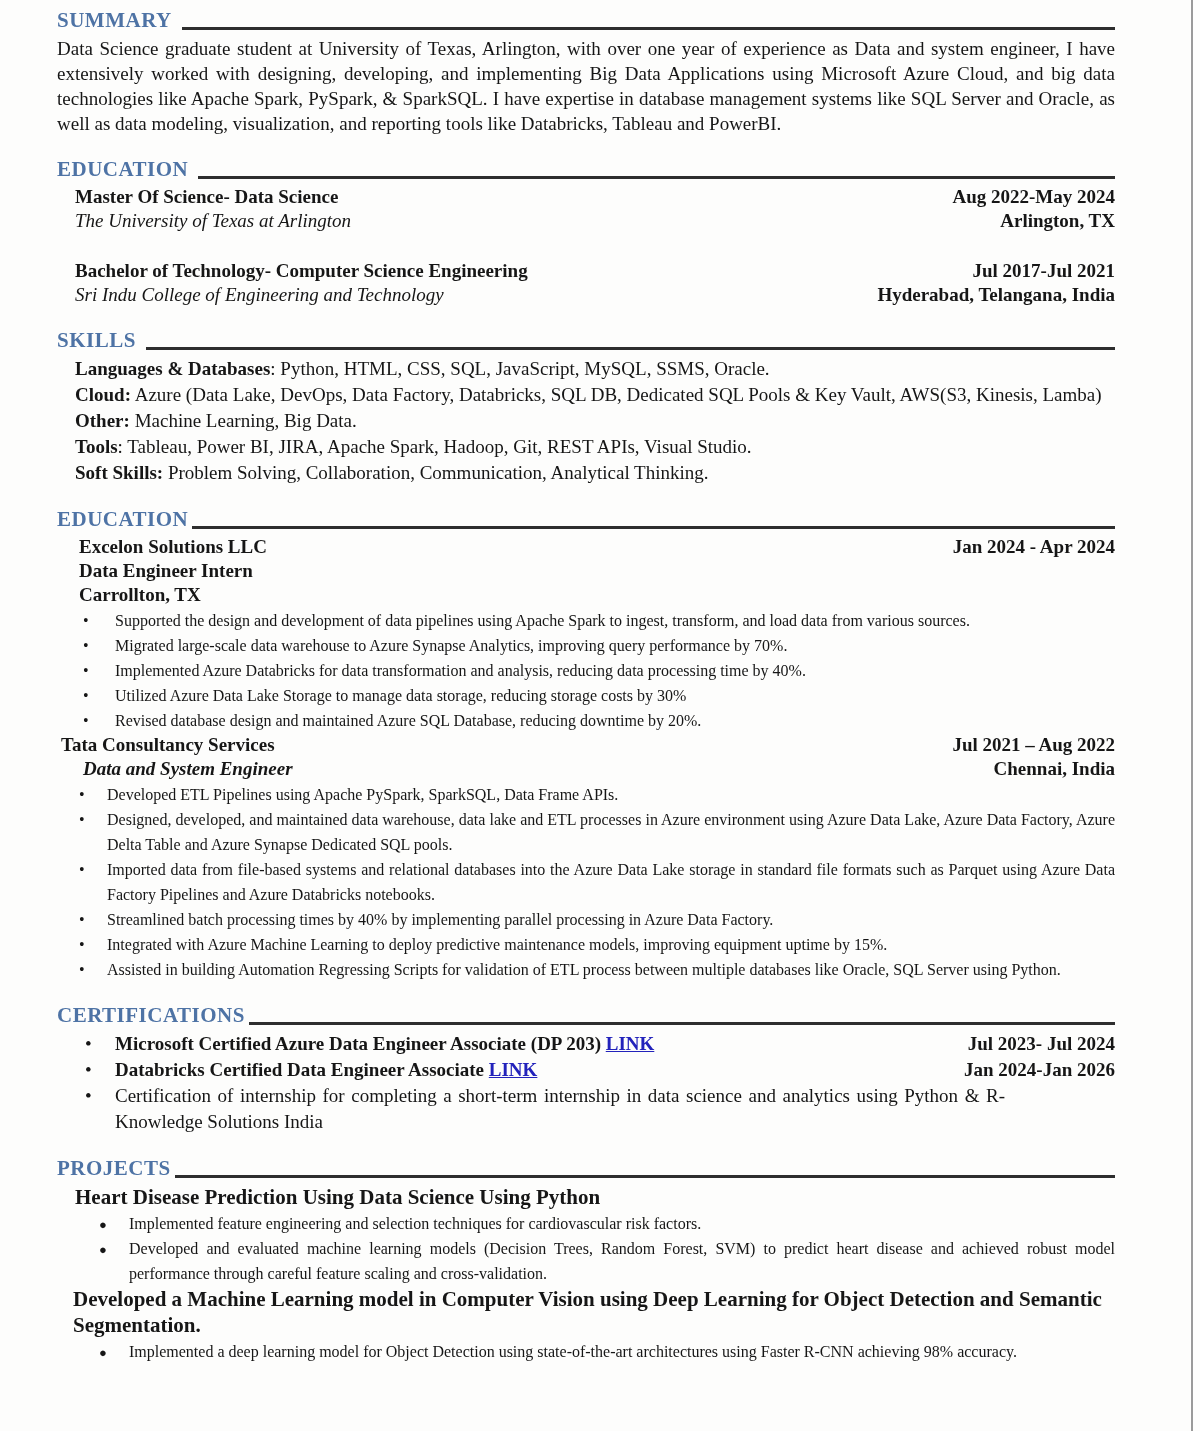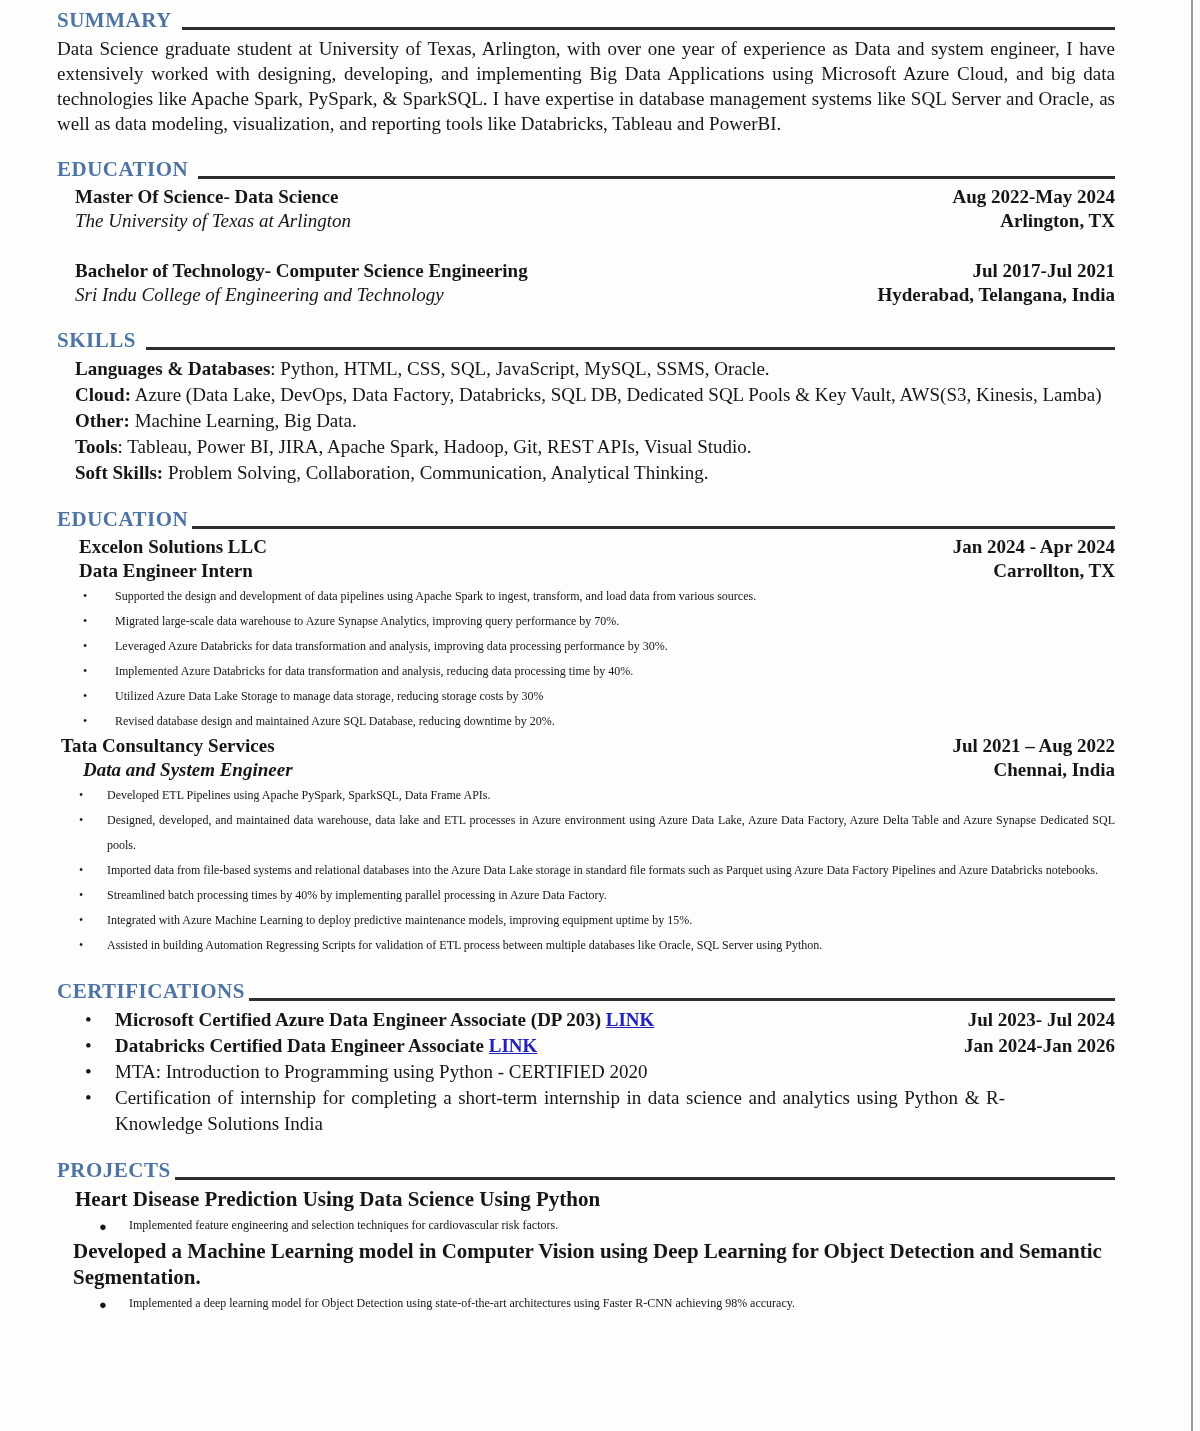--- a/index.html
+++ b/index.html
@@ -71,21 +71,21 @@
     justify-content: space-between;
     align-items: baseline;
     font-size: 19px;
     line-height: 24px;
     margin-left: 22px;
   }
   .bullets { margin: 1px 0 0 0; }
   .bullet {
     position: relative;
     padding-left: 58px;
-    font-size: 12px;
+    font-size: 16px;
     line-height: 25px;
     text-align: justify;
   }
   .bullet::before {
     content: "\2022";
     position: absolute;
     left: 26px;
     top: 0;
   }
   
@@ -191,28 +191,27 @@
     <div class="sec-head">
       <span class="sec-title">EDUCATION</span>
       <span class="sec-rule" style="margin-left:4px;"></span>
     </div>
 
     <div>
       <div class="job-row">
         <span class="bold">Excelon Solutions LLC</span>
         <span class="bold">Jan 2024 - Apr 2024</span>
       </div>
-      <div class="job-row" style="">
+      <div class="job-row" style="flex-direction:column;">
         <span class="bold">Data Engineer Intern</span>
         <span class="bold">Carrollton, TX</span>
       </div>
       <div class="bullets">
         <div class="bullet">Supported the design and development of data pipelines using Apache Spark to ingest, transform, and load data from various sources.</div>
         <div class="bullet">Migrated large-scale data warehouse to Azure Synapse Analytics, improving query performance by 70%.</div>
-        <div class="bullet">Leveraged Azure Databricks for data transformation and analysis, improving data processing performance by 30%.</div>
         <div class="bullet">Implemented Azure Databricks for data transformation and analysis, reducing data processing time by 40%.</div>
         <div class="bullet">Utilized Azure Data Lake Storage to manage data storage, reducing storage costs by 30%</div>
         <div class="bullet">Revised database design and maintained Azure SQL Database, reducing downtime by 20%.</div>
       </div>
     </div>
 
     <div>
       <div class="job-row" style="margin-left:4px;gap:48px;">
         <span class="bold">Tata Consultancy Services</span>
         <span class="bold">Jul 2021 – Aug 2022</span>
@@ -251,39 +250,37 @@
     <div class="cert-item">
       <div class="cert-split">
         <span>
           <span class="bold">Databricks Certified Data Engineer Associate</span>
           <a class="cert-link">LINK</a>
         </span>
         <span class="cert-dates">Jan 2024-Jan 2026</span>
       </div>
     </div>
 
-    <div class="cert-item">
-      <span>MTA: Introduction to Programming using Python - CERTIFIED 2020</span>
-    </div>
 
     <div class="cert-item" style="padding-right:110px;">
       <span>Certification of internship for completing a short-term internship in data science and analytics using Python &amp; R- Knowledge Solutions India</span>
     </div>
   </section>
 
   <section class="sec">
     <div class="sec-head">
       <span class="sec-title">PROJECTS</span>
       <span class="sec-rule" style="margin-left:4px;"></span>
     </div>
 
     <div>
       <div class="proj-title">Heart Disease Prediction Using Data Science Using Python</div>
       <div class="bullets proj-bullets">
         <div class="bullet">Implemented feature engineering and selection techniques for cardiovascular risk factors.</div>
+        <div class="bullet">Developed and evaluated machine learning models (Decision Trees, Random Forest, SVM) to predict heart disease and achieved robust model performance through careful feature scaling and cross-validation.</div>
       </div>
     </div>
 
     <div>
       <div class="proj-title" style="margin-left:16px;">Developed a Machine Learning model in Computer Vision using Deep Learning for Object Detection and Semantic Segmentation.</div>
       <div class="bullets proj-bullets">
         <div class="bullet">Implemented a deep learning model for Object Detection using state-of-the-art architectures using Faster R-CNN achieving 98% accuracy.</div>
 
       </div>
     </div>

